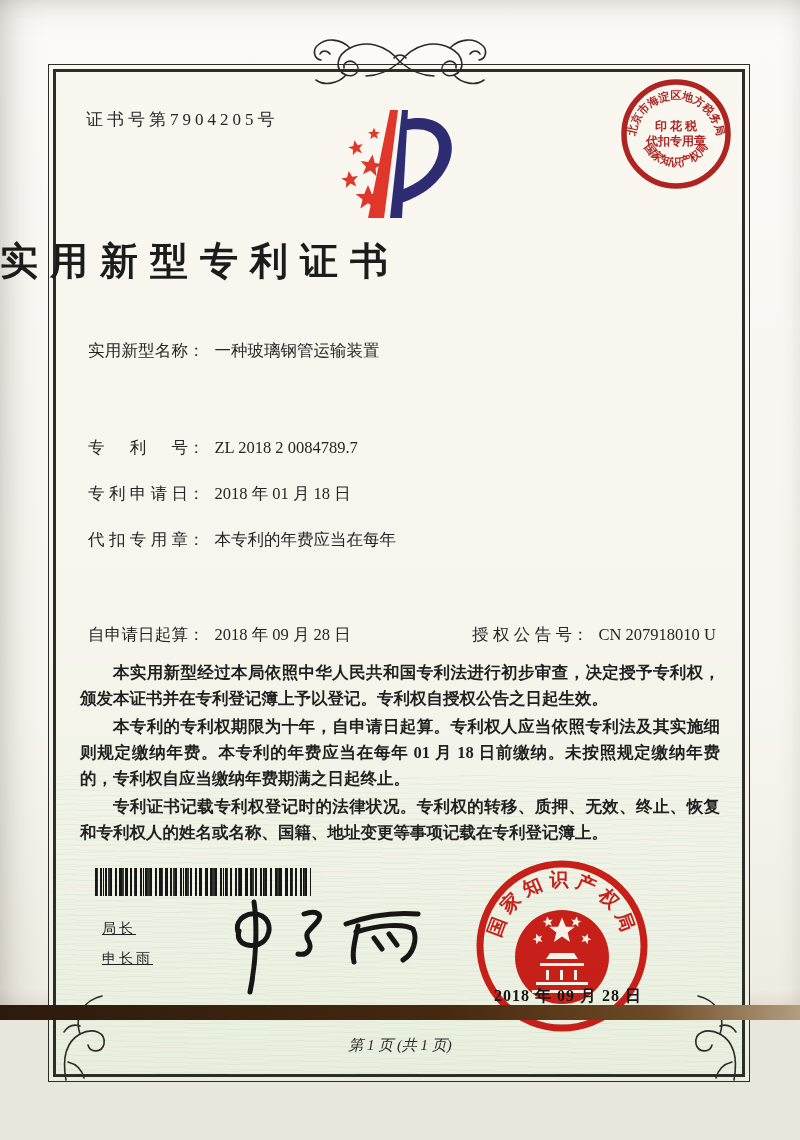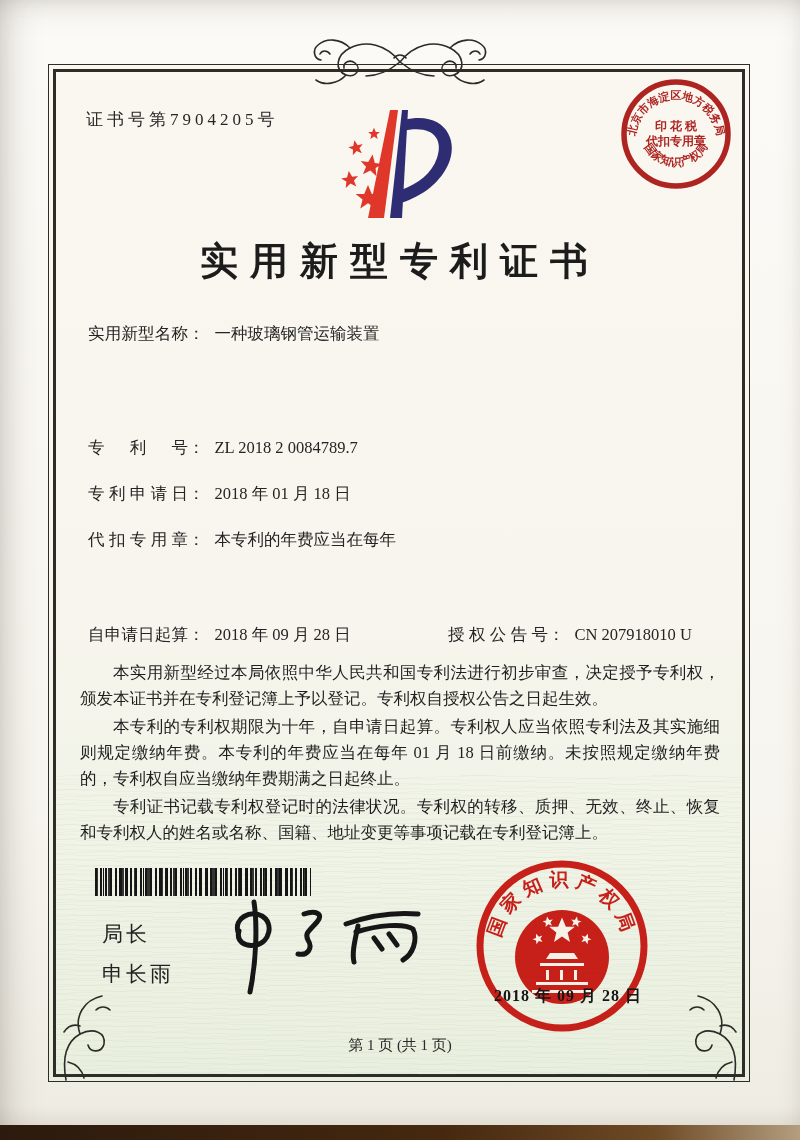--- a/index.html
+++ b/index.html
@@ -1,59 +1,59 @@
 <!DOCTYPE html>
 <html><head>
 <meta charset="utf-8">
 <style>
   html,body{margin:0;padding:0;}
   body{width:800px;height:1140px;overflow:hidden;background:#e9e6de;
        font-family:"Liberation Serif","DejaVu Serif",serif;color:#222;}
-  .photo{position:relative;width:800px;height:1140px;
+  .photo{position:relative;width:800px;height:1020px;
          background:linear-gradient(180deg,#fbfaf6 0%,#f7f5ef 70%,#efece3 97%,#d8d2c6 100%);
          box-shadow:inset 28px 0 40px -30px rgba(60,50,40,.35), inset -18px 0 30px -26px rgba(60,50,40,.2), inset 0 26px 36px -30px rgba(60,50,40,.25);}
   .table-edge{position:absolute;left:0;bottom:0;width:100%;height:15px;
          background:linear-gradient(90deg,#2c1a0e 0%,#45280f 55%,#6e4a26 82%,#b39e7f 100%);}
   
   .cert{position:absolute;left:48px;top:64px;width:700px;height:1016px;
         border:1px solid #2e2c28;
         background:linear-gradient(180deg,#f9f7f0 0%,#f7f5ed 55%,#f0f3e6 78%,#e9efdf 100%);}
   .cert-inner{position:absolute;inset:4px;border:3px solid #2e2c28;}
   .guilloche{position:absolute;left:6px;right:6px;bottom:6px;height:300px;opacity:.5;pointer-events:none;
         background:repeating-linear-gradient(1.5deg, rgba(120,170,130,.12) 0 1px, rgba(255,255,255,0) 1px 5px),
                    repeating-linear-gradient(-2deg, rgba(120,170,130,.10) 0 1px, rgba(255,255,255,0) 1px 7px);}
   
   .cert-no{position:absolute;left:86px;top:108px;font-size:17px;letter-spacing:4px;color:#262626;}
   .logo{position:absolute;left:338px;top:104px;width:124px;height:122px;}
-  .title{position:absolute;left:0;top:236px;width:100%;text-align:center;
+  .title{position:absolute;left:0;top:236px;width:100%;text-align:left;
          font-size:38px;font-weight:bold;letter-spacing:12px;color:#1c1c1c;}
   
   .row{position:absolute;left:88px;font-size:16.5px;color:#242424;white-space:nowrap;}
   .row .lbl{display:inline-block;width:100px;text-align:justify;text-align-last:justify;}
   .row .val{margin-left:10px;}
   
   .body-text{position:absolute;left:80px;top:660px;width:656px;font-size:16.5px;
              line-height:1.58;text-align:justify;color:#1f1f1f;}
-  .body-text p{margin:0 16px 2px 0;text-indent:2em;}
+  .body-text p{margin:0 16px 2px 0;text-indent:2em;font-weight:bold;}
   
   .barcode{position:absolute;left:95px;top:868px;width:216px;height:28px;background:
       repeating-linear-gradient(90deg,#151515 0 2px,transparent 2px 5px),
       repeating-linear-gradient(90deg,#111 0 1px,transparent 1px 8px),
       repeating-linear-gradient(90deg,rgba(20,20,20,.85) 0 3px,transparent 3px 13px);}
   
-  .director{position:absolute;left:102px;top:920px;font-size:21px;color:#222;}
+  .director{position:absolute;left:102px;top:920px;font-size:14px;color:#222;text-decoration:underline;}
   .director div{margin-bottom:12px;letter-spacing:3px;}
   .sig{position:absolute;left:212px;top:892px;width:240px;height:104px;}
   
   .seal{position:absolute;left:474px;top:858px;width:180px;height:180px;opacity:.95;}
   .seal-date{position:absolute;left:482px;top:986px;width:172px;text-align:center;
              font-size:16px;font-weight:bold;letter-spacing:1px;color:#161616;}
   .tax-stamp{position:absolute;left:618px;top:76px;width:116px;height:116px;opacity:.92;}
   
-  .footer{position:absolute;left:0;top:1036px;width:100%;text-align:center;font-size:15px;color:#2a2a2a;}
+  .footer{position:absolute;left:0;top:1036px;width:100%;text-align:center;font-size:15px;color:#2a2a2a;font-style:italic;}
   
   .orn-top{position:absolute;left:278px;top:32px;width:244px;height:60px;}
   .orn-bl{position:absolute;left:56px;top:992px;width:92px;height:92px;}
   .orn-br{position:absolute;left:652px;top:992px;width:92px;height:92px;transform:scaleX(-1);}
   svg text{font-family:"Liberation Serif","DejaVu Serif",serif;}
 </style>
 </head>
 <body>
 
 <div class="photo">
@@ -125,36 +125,36 @@
     </text>
     <text x="58" y="54" text-anchor="middle" font-size="12" fill="#a81310" font-weight="bold">印 花 税</text>
     <text x="58" y="69" text-anchor="middle" font-size="12" fill="#a81310" font-weight="bold">代扣专用章</text>
     <text font-size="11" fill="#a81310" font-weight="bold">
       <textPath href="#ts-arc-bot" startOffset="50%" text-anchor="middle">国家知识产权局</textPath>
     </text>
   </svg>
 
   <div class="title">实用新型专利证书</div>
 
-  <div class="row" style="top:323px">
+  <div class="row" style="top:340px">
     <span class="lbl">实用新型名称</span><span>：</span><span class="val">一种玻璃钢管运输装置</span>
   </div>
   <div class="row" style="top:437px">
     <span class="lbl">专利号</span><span>：</span><span class="val">ZL 2018 2 0084789.7</span>
   </div>
   <div class="row" style="top:483px">
     <span class="lbl">专利申请日</span><span>：</span><span class="val">2018 年 01 月 18 日</span>
   </div>
   <div class="row" style="top:529px">
     <span class="lbl">代扣专用章</span><span>：</span><span class="val">本专利的年费应当在每年</span>
   </div>
   <div class="row" style="top:624px">
     <span class="lbl">自申请日起算</span><span>：</span><span class="val">2018 年 09 月 28 日</span>
   </div>
-  <div class="row" style="top:624px;left:448px">
+  <div class="row" style="top:624px;left:472px">
     <span class="lbl">授权公告号</span><span>：</span><span class="val">CN 207918010 U</span>
   </div>
 
   <div class="body-text">
     <p>本实用新型经过本局依照中华人民共和国专利法进行初步审查，决定授予专利权，颁发本证书并在专利登记簿上予以登记。专利权自授权公告之日起生效。</p>
     <p>本专利的专利权期限为十年，自申请日起算。专利权人应当依照专利法及其实施细则规定缴纳年费。本专利的年费应当在每年 01 月 18 日前缴纳。未按照规定缴纳年费的，专利权自应当缴纳年费期满之日起终止。</p>
     <p>专利证书记载专利权登记时的法律状况。专利权的转移、质押、无效、终止、恢复和专利权人的姓名或名称、国籍、地址变更等事项记载在专利登记簿上。</p>
   </div>
 
   <div class="barcode"></div>

